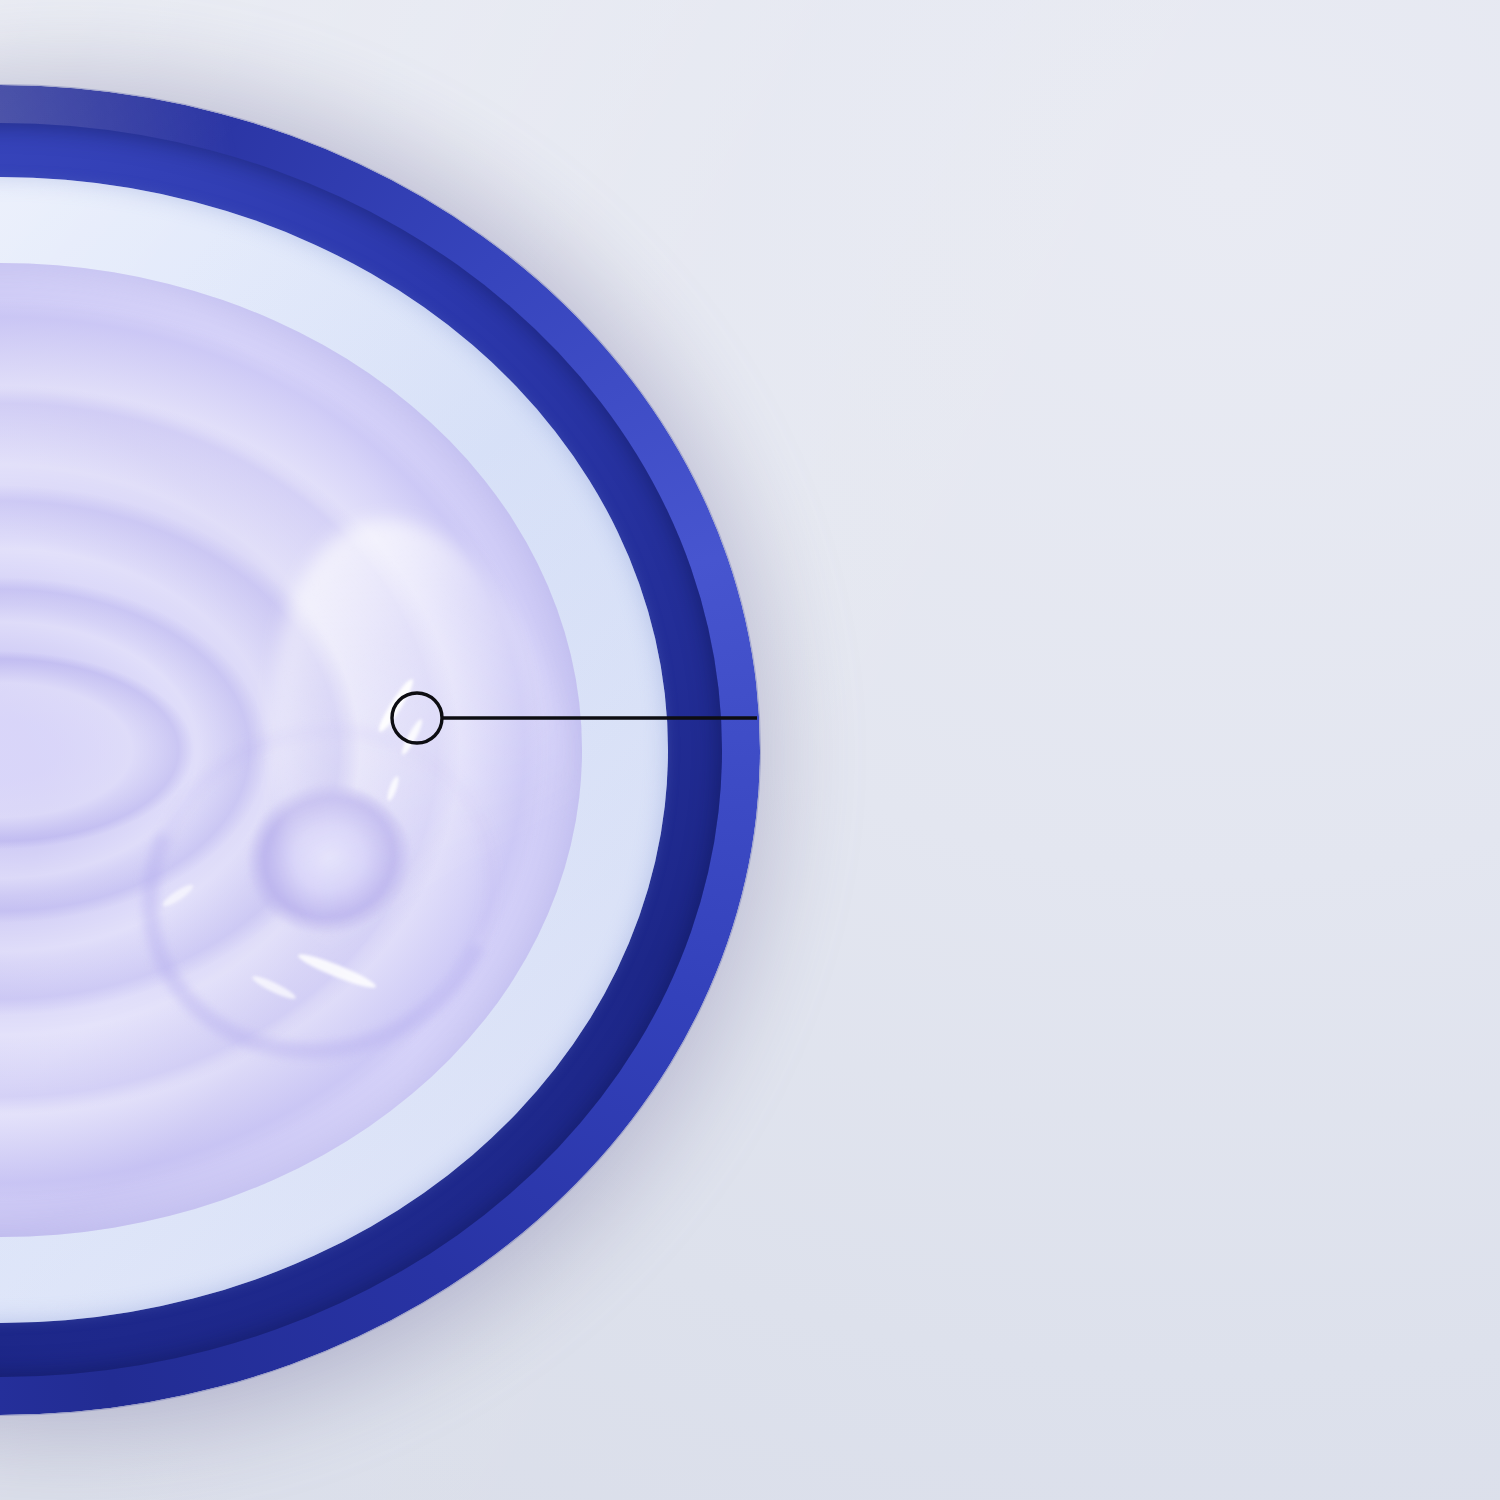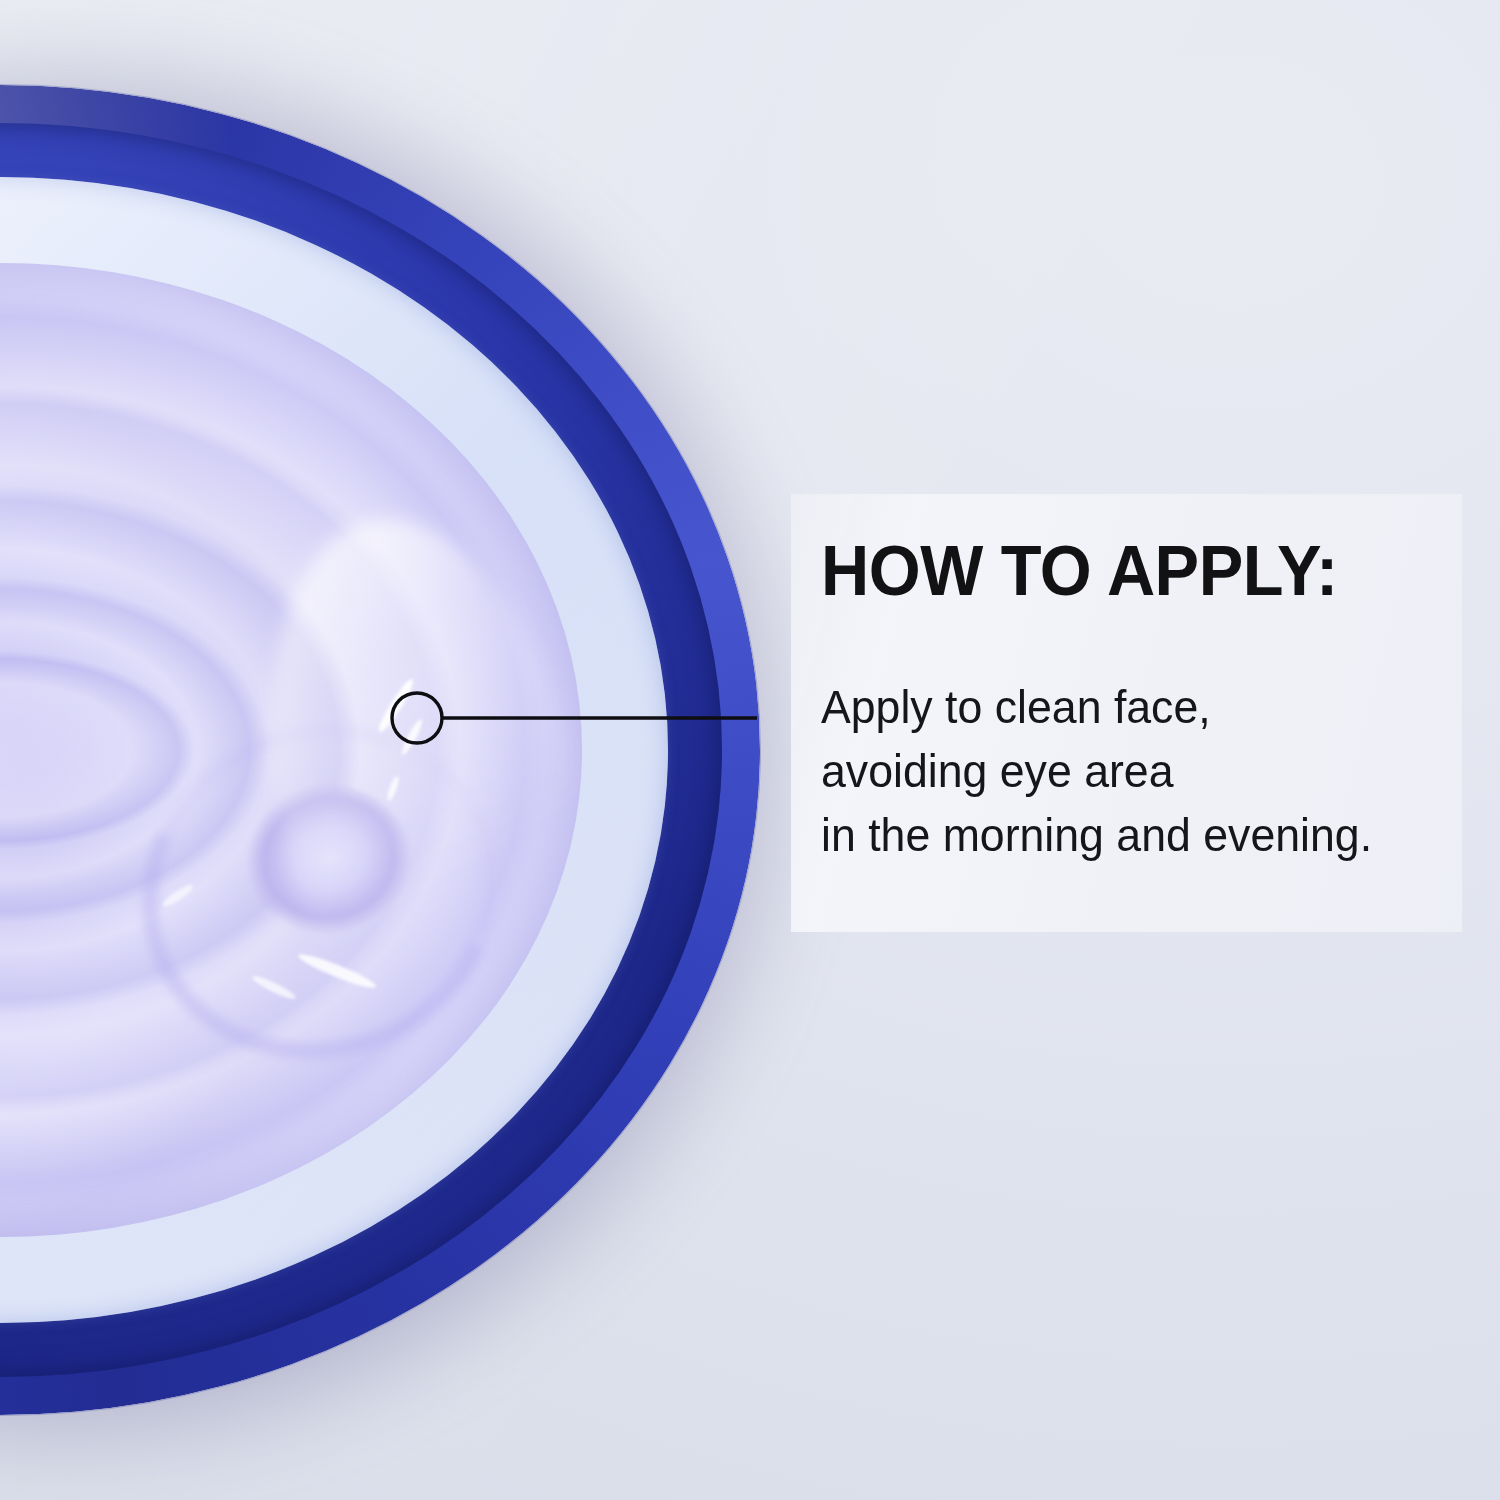--- a/index.html
+++ b/index.html
@@ -278,21 +278,14 @@
     <div class="spec spec-6"></div>
   </div>
 
   <div class="callout">
     <svg width="1500" height="1500" viewBox="0 0 1500 1500" xmlns="http://www.w3.org/2000/svg">
       <circle cx="417" cy="718" r="25" fill="none" stroke="#0d0d12" stroke-width="3.4"></circle>
       <line x1="442" y1="718" x2="757" y2="718" stroke="#0d0d12" stroke-width="3.4"></line>
     </svg>
   </div>
 
-  <div class="info-card">
-    <div class="info-card-inner"></div>
-    <h1 class="heading">HOW TO APPLY:</h1>
-    <p class="body-text">Apply to clean face,
-avoiding eye area
-in the morning and evening.</p>
-  </div>
 
 </div>
 
 </body></html>

